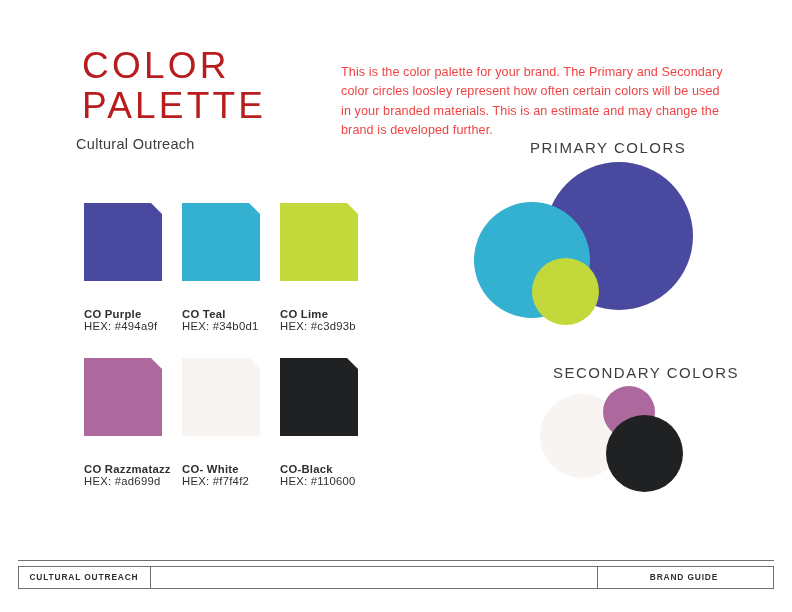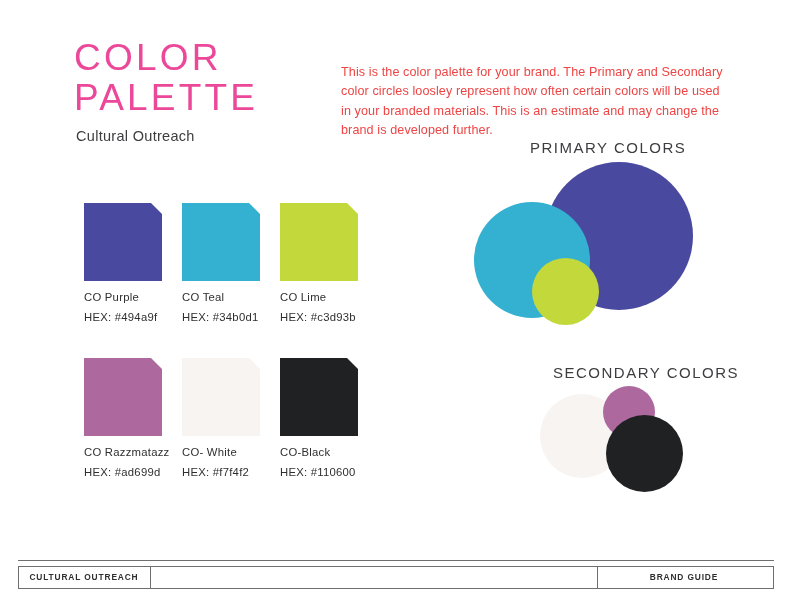--- a/index.html
+++ b/index.html
@@ -26,22 +26,22 @@
     position: absolute;
     left: 74px;
     top: 38px;
     width: 260px;
   }
   .doc-title {
     font-size: 37px;
     line-height: 40px;
     letter-spacing: 3.2px;
     font-weight: 400;
-    color: #ec4899;
-    margin: 0;
+    color: #b91c1c;
+    margin: 8px;
     white-space: pre-line;
   }
   .doc-subtitle {
     margin: 10px 0 0 2px;
     font-size: 14.5px;
     letter-spacing: 0.3px;
     color: #3d3d40;
     font-weight: 400;
   }
 
@@ -71,28 +71,29 @@
     top: 0;
     width: 98px;
   }
   .swatch-chip {
     width: 78px;
     height: 78px;
     -webkit-clip-path: polygon(0 0, calc(100% - 11px) 0, 100% 11px, 100% 100%, 0 100%);
     clip-path: polygon(0 0, calc(100% - 11px) 0, 100% 11px, 100% 100%, 0 100%);
   }
   .swatch-name {
-    margin-top: 10px;
+    margin-top: 27px;
     font-size: 11.3px;
     letter-spacing: 0.25px;
     color: #2f2f31;
     white-space: nowrap;
+    font-weight: bold;
   }
   .swatch-hex {
-    margin-top: 8px;
+    margin-top: 0;
     font-size: 11.3px;
     letter-spacing: 0.25px;
     color: #2f2f31;
     white-space: nowrap;
   }
 
   
   .section-label {
     position: absolute;
     font-size: 15px;

